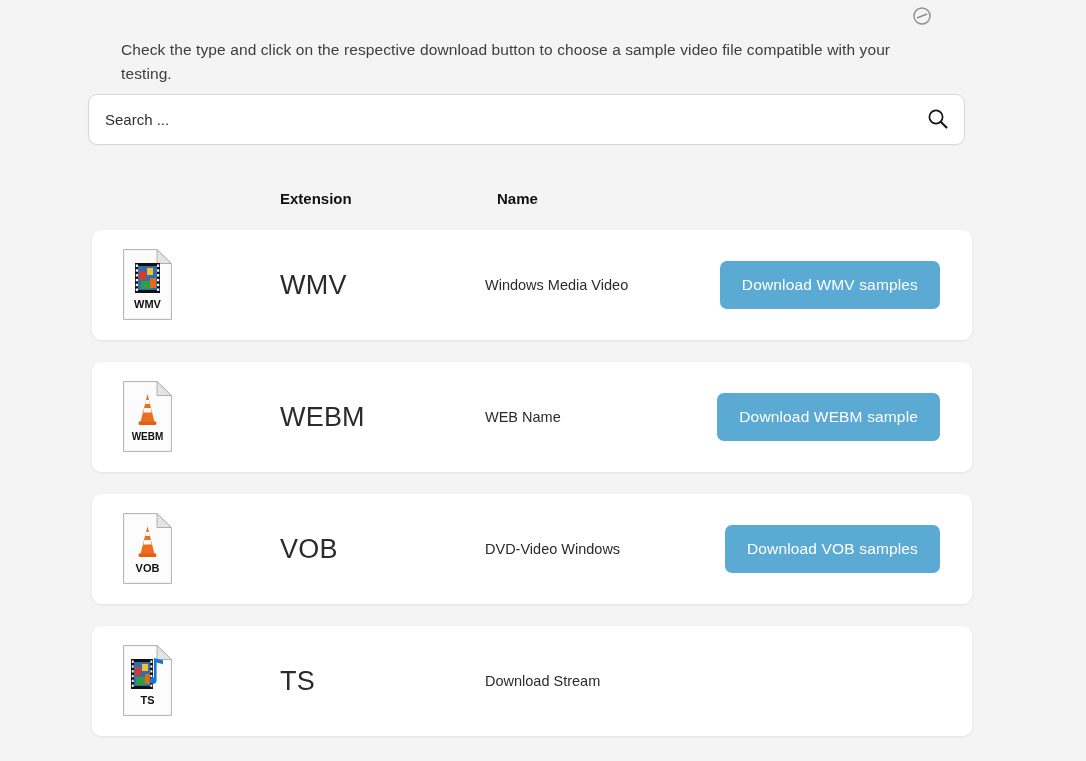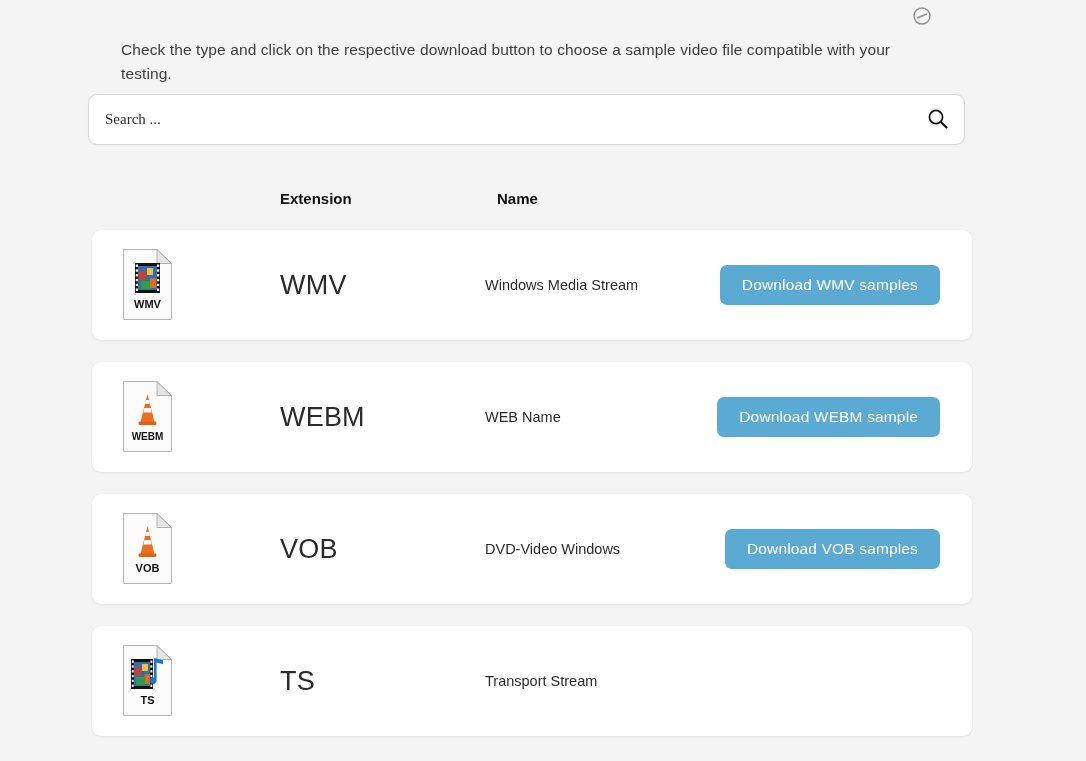--- a/index.html
+++ b/index.html
@@ -57,21 +57,21 @@
   }
   .search-input {
     position: absolute;
     left: 14px;
     top: 0;
     width: 820px;
     height: 49px;
     border: 0;
     outline: none;
     background: transparent;
-    font-family: Liberation Serif, serif;
+    font-family: Liberation Sans, sans-serif;
     font-size: 15px;
     color: #2e2e2e;
   }
   .search-input::placeholder { color: #2e2e2e; opacity: 1; }
   .search-icon {
     position: absolute;
     right: 14px;
     top: 12px;
     width: 24px;
     height: 24px;
@@ -140,21 +140,21 @@
     transform: translateY(-50%);
     font-size: 14.5px;
     color: #2b2b2b;
     white-space: nowrap;
   }
   .dl-btn {
     position: absolute;
     right: 32px;
     top: 50%;
     transform: translateY(-50%);
-    height: 40px;
+    height: 48px;
     padding: 0 22px;
     border: 0;
     border-radius: 7px;
     background: #5baad4;
     color: #ffffff;
     font-family: "Liberation Sans", sans-serif;
     font-size: 15.5px;
     letter-spacing: .15px;
     cursor: pointer;
     white-space: nowrap;
@@ -213,21 +213,21 @@
             <rect x="34" y="20.3" width="2.2" height="2.4"></rect>
             <rect x="34" y="25.1" width="2.2" height="2.4"></rect>
             <rect x="34" y="29.9" width="2.2" height="2.4"></rect>
             <rect x="34" y="34.7" width="2.2" height="2.4"></rect>
             <rect x="34" y="39.5" width="2.2" height="2.4"></rect>
           </g>
           <text x="24.5" y="59" text-anchor="middle" font-family="Liberation Sans, sans-serif" font-size="11" font-weight="bold" fill="#111">WMV</text>
         </svg>
       </span>
       <span class="ext-label">WMV</span>
-      <span class="name-label">Windows Media Stream</span>
+      <span class="name-label">Windows Media Video</span>
       <button class="dl-btn">Download WMV samples</button>
     </div>
 
     <div class="row-card">
       <span class="file-icon">
         <svg width="49" height="71" viewBox="0 0 49 71">
           <path d="M0.6 0.6 H34 L48.4 14.5 V70.4 H0.6 Z" fill="#fcfcfc" stroke="#b0b0b0" stroke-width="1"></path>
           <path d="M34 0.6 L48.4 14.5 H34 Z" fill="#e4e4e4" stroke="#b0b0b0" stroke-width="1"></path>
           <path d="M24.5 13 L31.5 41 H17.5 Z" fill="#ec6f20"></path>
           <path d="M22.9 19 H26.1 L26.8 23 H22.2 Z" fill="#fdfdfd"></path>
@@ -281,17 +281,17 @@
             <rect x="27.4" y="25.1" width="1.9" height="2.4"></rect>
             <rect x="27.4" y="29.9" width="1.9" height="2.4"></rect>
             <rect x="27.4" y="34.7" width="1.9" height="2.4"></rect>
             <rect x="27.4" y="39.5" width="1.9" height="2.4"></rect>
           </g>
           <path d="M31 13 L40 15.2 V19.3 L33.6 17.6 V35.5 A3.6 3.2 0 1 1 31 32.6 Z" fill="#1778d4"></path>
           <text x="24.5" y="59" text-anchor="middle" font-family="Liberation Sans, sans-serif" font-size="11" font-weight="bold" fill="#111">TS</text>
         </svg>
       </span>
       <span class="ext-label">TS</span>
-      <span class="name-label">Transport Stream</span>
+      <span class="name-label">Download Stream</span>
     </div>
 
   </div>
 </div>
 
 </body></html>

